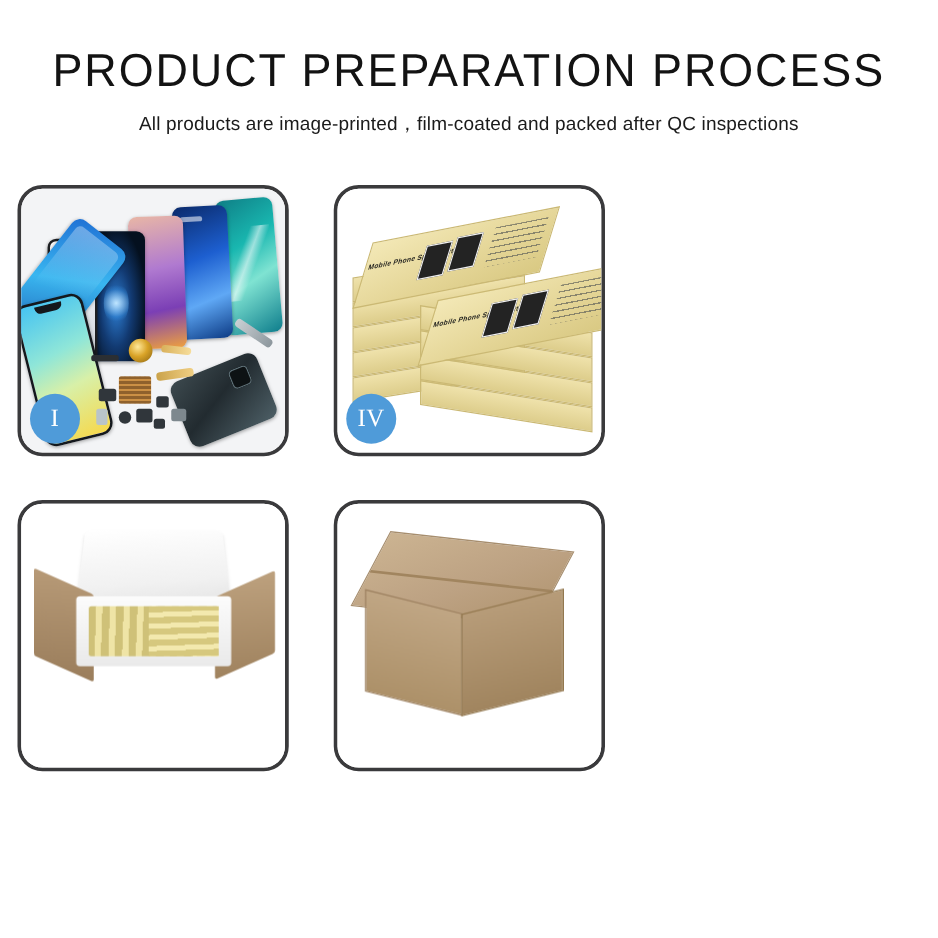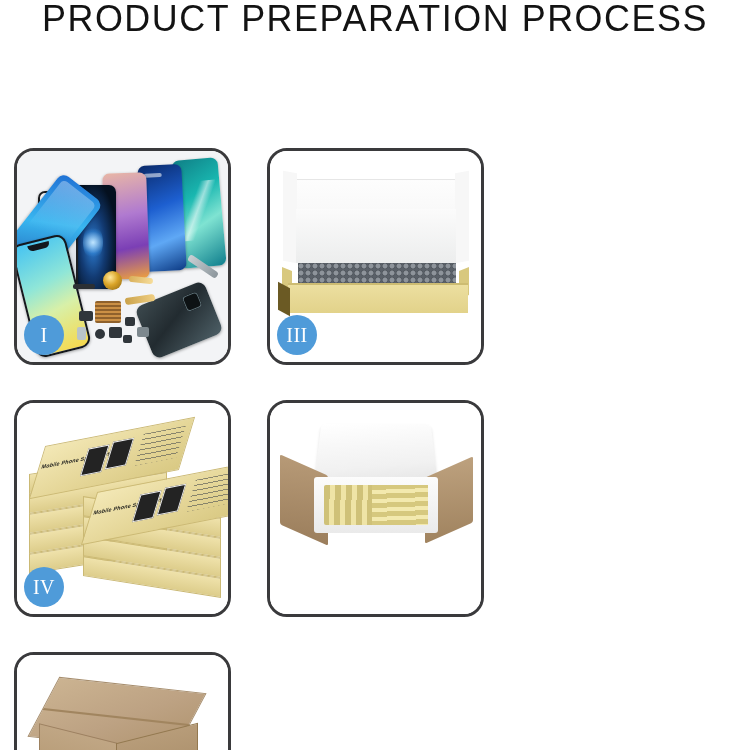--- a/index.html
+++ b/index.html
@@ -11,20 +11,21 @@
     width: 750px;
     height: 750px;
     font-family: "Liberation Sans", sans-serif;
     overflow: hidden;
     position: relative;
   }
 
   
   .header {
     width: 750px;
+    padding-top: 38px;
     text-align: center;
   }
   .title {
     font-family: "Liberation Sans", sans-serif;
     font-size: 37px;
     font-weight: 400;
     letter-spacing: 1.6px;
     color: #131313;
     line-height: 1;
     white-space: nowrap;
@@ -350,20 +351,21 @@
     background: linear-gradient(180deg,#b79c79 0%,#a1855f 100%);
     transform: skewY(-14deg);
     border: 1px solid #93784f; box-sizing: border-box;
   }
 </style>
 </head>
 <body>
 
 <div class="header">
   <div class="title">PRODUCT PREPARATION PROCESS</div>
+  <div class="subtitle">All products are image-printed，film-coated and packed after QC inspections</div>
 </div>
 
 <div class="grid">
 
   <div class="panel">
     <div class="panel-inner p1">
       <div class="phone ph-a"></div>
       <div class="phone ph-b"></div>
       <div class="phone ph-c"></div>
       <div class="phone ph-d"></div>
@@ -382,31 +384,20 @@
       <div class="dot d4"></div>
       <div class="dot d5"></div>
       <div class="dot d6"></div>
       <div class="dot d7"></div>
       <div class="tool"></div>
     </div>
     <div class="badge">I</div>
   </div>
 
 
-  <div class="panel">
-    <div class="panel-inner p3">
-      <div class="box3-lid"></div>
-      <div class="box3-foam"></div>
-      <div class="box3-fill"></div>
-      <div class="box3-ltab"></div>
-      <div class="box3-rtab"></div>
-      <div class="box3-front"></div>
-    </div>
-    <div class="badge">III</div>
-  </div>
 
   <div class="panel">
     <div class="panel-inner p4">
       <div class="stack">
         <div class="sbox sb1"></div>
         <div class="sbox sb2"></div>
         <div class="sbox sb3"></div>
         <div class="sbox sb4"></div>
         <div class="sbox sb5"></div>
         <div class="sbox r sb6"></div>

